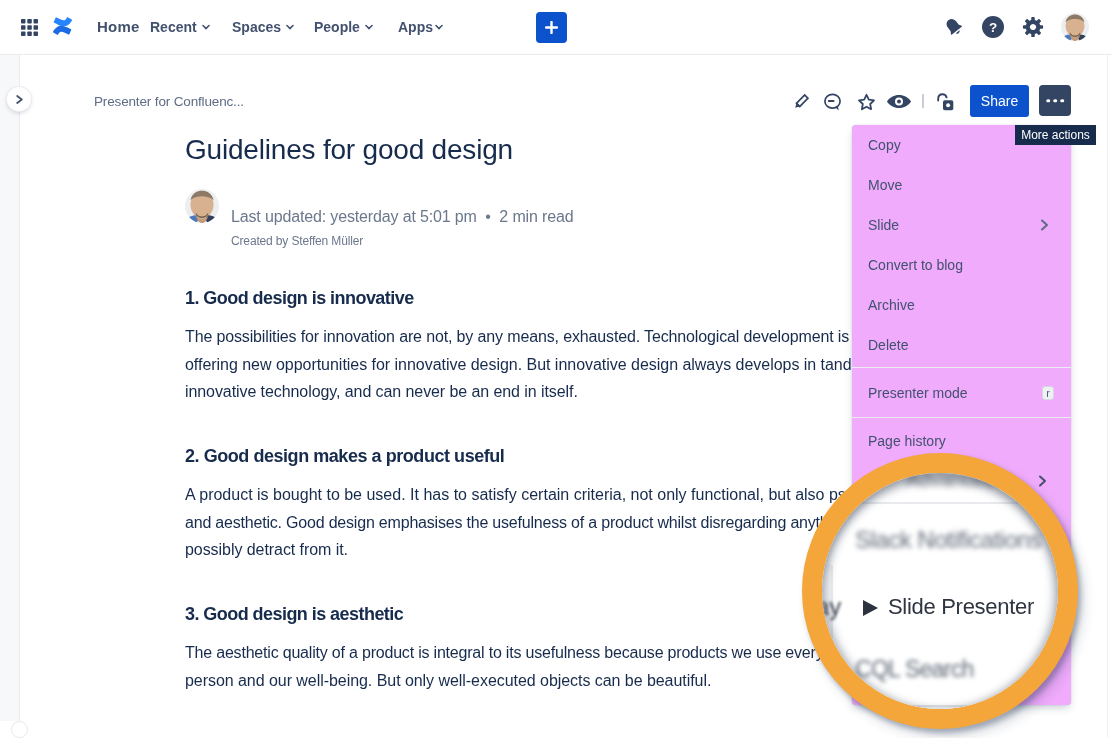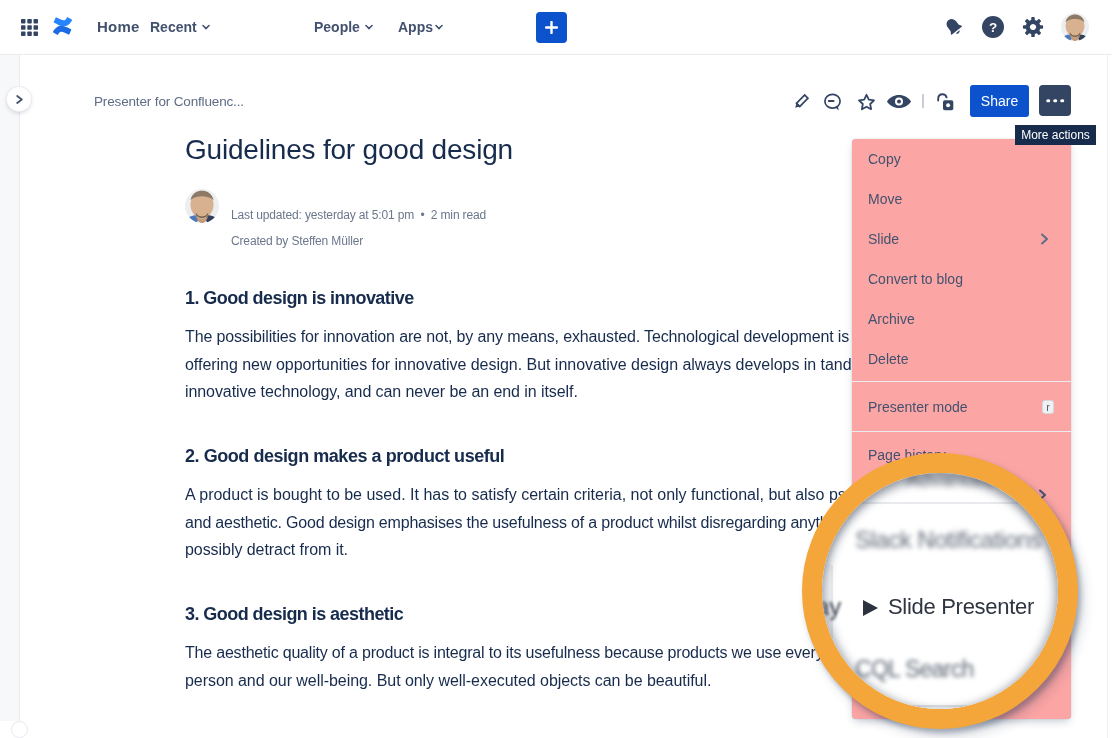--- a/index.html
+++ b/index.html
@@ -25,28 +25,28 @@
 #sharebtn { position:absolute; left:970px; top:85px; width:59px; height:32px; background:#0B52CC; border-radius:3px; color:#fff; font-size:14px; font-weight:normal; text-align:center; line-height:32px; z-index:4; }
 #morebtn { position:absolute; left:1039px; top:85px; width:32px; height:31px; background:#344563; border-radius:4px; z-index:4; }
 #morebtn .dots { position:absolute; left:50%; top:50%; transform:translate(-50%,-50%); display:flex; gap:3.4px; }
 #morebtn .dots i { width:3.6px; height:3.6px; background:#fff; border-radius:50%; }
 
 
 #title { position:absolute; left:185px; top:134px; font-size:28px; color:#172B4D; letter-spacing:-0.2px; z-index:1; }
 #byline { position:absolute; left:185px; top:189px; z-index:1; }
 #byavatar { position:absolute; left:0; top:0; width:34px; height:34px; border-radius:50%; overflow:hidden; }
 #byline .t1 { position:absolute; left:46px; top:9px; width:500px; font-size:12px; letter-spacing:-0.15px; color:#6B778C;margin-top:36px; }
-#byline .t2 { position:absolute; left:46px; top:19px; width:500px; font-size:12px; letter-spacing:-0.15px; color:#6B778C; }
+#byline .t2 { position:absolute; left:46px; top:19px; width:500px; font-size:16px; letter-spacing:-0.15px; color:#6B778C; }
 .h2 { position:absolute; left:185px; font-size:18px; line-height:22px; font-weight:bold; color:#172B4D; white-space:nowrap; z-index:1; }
 .para { position:absolute; left:185px; font-size:16px; line-height:27.5px; color:#172B4D; white-space:nowrap; z-index:1; }
 
 #railend { position:absolute; left:11px; top:721px; width:17px; height:17px; background:#fff; border:1px solid #E7E9EC; border-radius:50%; z-index:6; }
 
 
-#menu { position:absolute; left:852px; top:139px; width:219px; height:580px; background:#fca5a5; border-radius:4px; box-shadow:0 4px 8px -2px rgba(9,30,66,.25), 0 0 1px rgba(9,30,66,.31); z-index:10; }
+#menu { position:absolute; left:852px; top:125px; width:219px; height:580px; background:#f0abfc; border-radius:4px; box-shadow:0 4px 8px -2px rgba(9,30,66,.25), 0 0 1px rgba(9,30,66,.31); z-index:10; }
 .mi { position:absolute; left:16px; font-size:14px; color:#42526E; }
 .mdiv { position:absolute; left:0; width:219px; height:1px; background:#EBECF0; }
 .mchev { position:absolute; }
 #rbadge { position:absolute; left:190px; top:261px; width:12px; height:14px; background:#F0F1F3; border:1px solid #D5D8DE; border-radius:3px; color:#505F79; font-size:11px; text-align:center; line-height:12px; }
 
 
 #tooltip { position:absolute; left:1015px; top:125px; width:81px; height:20px; background:#172B4D; border-radius:0; color:#fff; font-size:12px; text-align:center; line-height:20px; z-index:40; }
 
 
 #lens { position:absolute; left:802px; top:453px; width:276px; height:276px; border-radius:50%; border:20px solid #F4A63B; background:#fff; box-shadow:3px 4px 5px rgba(23,43,77,.3), 6px 8px 12px rgba(23,43,77,.16); z-index:20; }
@@ -72,20 +72,23 @@
         <rect x="6.3" y="12.5" width="4.5" height="4.5" rx="0.8"></rect>
         <rect x="12.5" y="12.5" width="4.5" height="4.5" rx="0.8"></rect>
     </g>
   </svg>
   <svg class="abs" style="left:53px; top:16px;" width="19" height="20" viewBox="0 0 24 25">
     <path d="M0.87 18.257 c-.25.41-.53.888-.77 1.257 a.767.767 0 0 0 .26 1.04 l4.99 3.076 a.77.77 0 0 0 1.06-.26 c.2-.34.46-.78.74-1.25 1.97-3.26 3.96-2.86 7.54-1.15 l4.95 2.35 a.77.77 0 0 0 1.03-.37 l2.38-5.37 a.77.77 0 0 0-.39-1.02 c-1.04-.49-3.11-1.47-4.97-2.37 -6.7-3.25-12.39-3.04-16.82 4.07z" fill="#1D6AE5"></path>
     <path d="M23.13 6.74 c.25-.41.53-.89.77-1.26 a.767.767 0 0 0-.26-1.04 L18.65 1.37 a.77.77 0 0 0-1.06.26 c-.2.34-.46.78-.74 1.25 -1.97 3.26-3.96 2.86-7.54 1.15 L4.36 1.68 a.77.77 0 0 0-1.03.37 L.95 7.42 a.77.77 0 0 0 .39 1.02 c1.04.49 3.11 1.47 4.97 2.37 6.7 3.25 12.39 3.04 16.82-4.07z" fill="#2684FF"></path>
   </svg>
   <span class="navlink" style="left:97px; font-size:15px; letter-spacing:0.2px;">Home</span>
   <span class="navlink" style="left:150px;">Recent<svg class="chev" viewBox="0 0 8 8">
+        <path d="M1 2.5 L4 5.5 L7 2.5" stroke="#42526E" stroke-width="1.6" fill="none" stroke-linecap="round"></path>
+      </svg></span>
+  <span class="navlink" style="left:232px;">Spaces<svg class="chev" viewBox="0 0 8 8">
         <path d="M1 2.5 L4 5.5 L7 2.5" stroke="#42526E" stroke-width="1.6" fill="none" stroke-linecap="round"></path>
       </svg></span>
   <span class="navlink" style="left:314px;">People<svg class="chev" viewBox="0 0 8 8">
         <path d="M1 2.5 L4 5.5 L7 2.5" stroke="#42526E" stroke-width="1.6" fill="none" stroke-linecap="round"></path>
       </svg></span>
   <span class="navlink" style="left:398px;">Apps<svg class="chev" style="margin-left:2px;" viewBox="0 0 8 8">
         <path d="M1 2.5 L4 5.5 L7 2.5" stroke="#42526E" stroke-width="1.6" fill="none" stroke-linecap="round"></path>
       </svg></span>
   <div id="createbtn">
     <svg class="abs" style="left:9px; top:9px;" width="13" height="13" viewBox="0 0 13 13">

